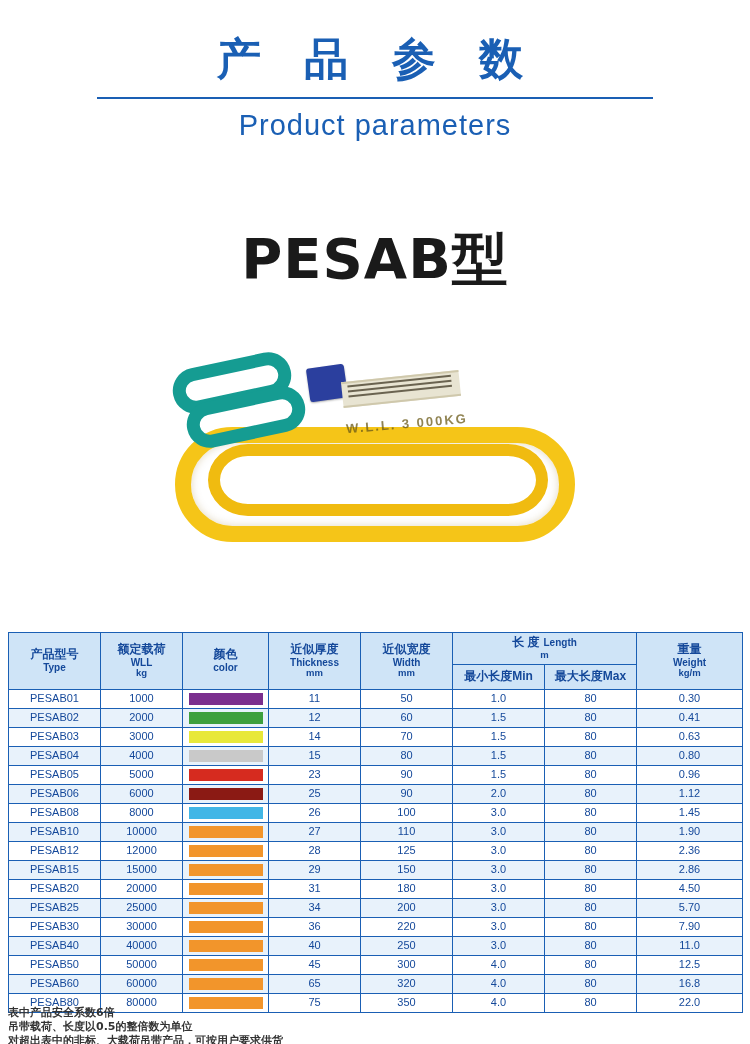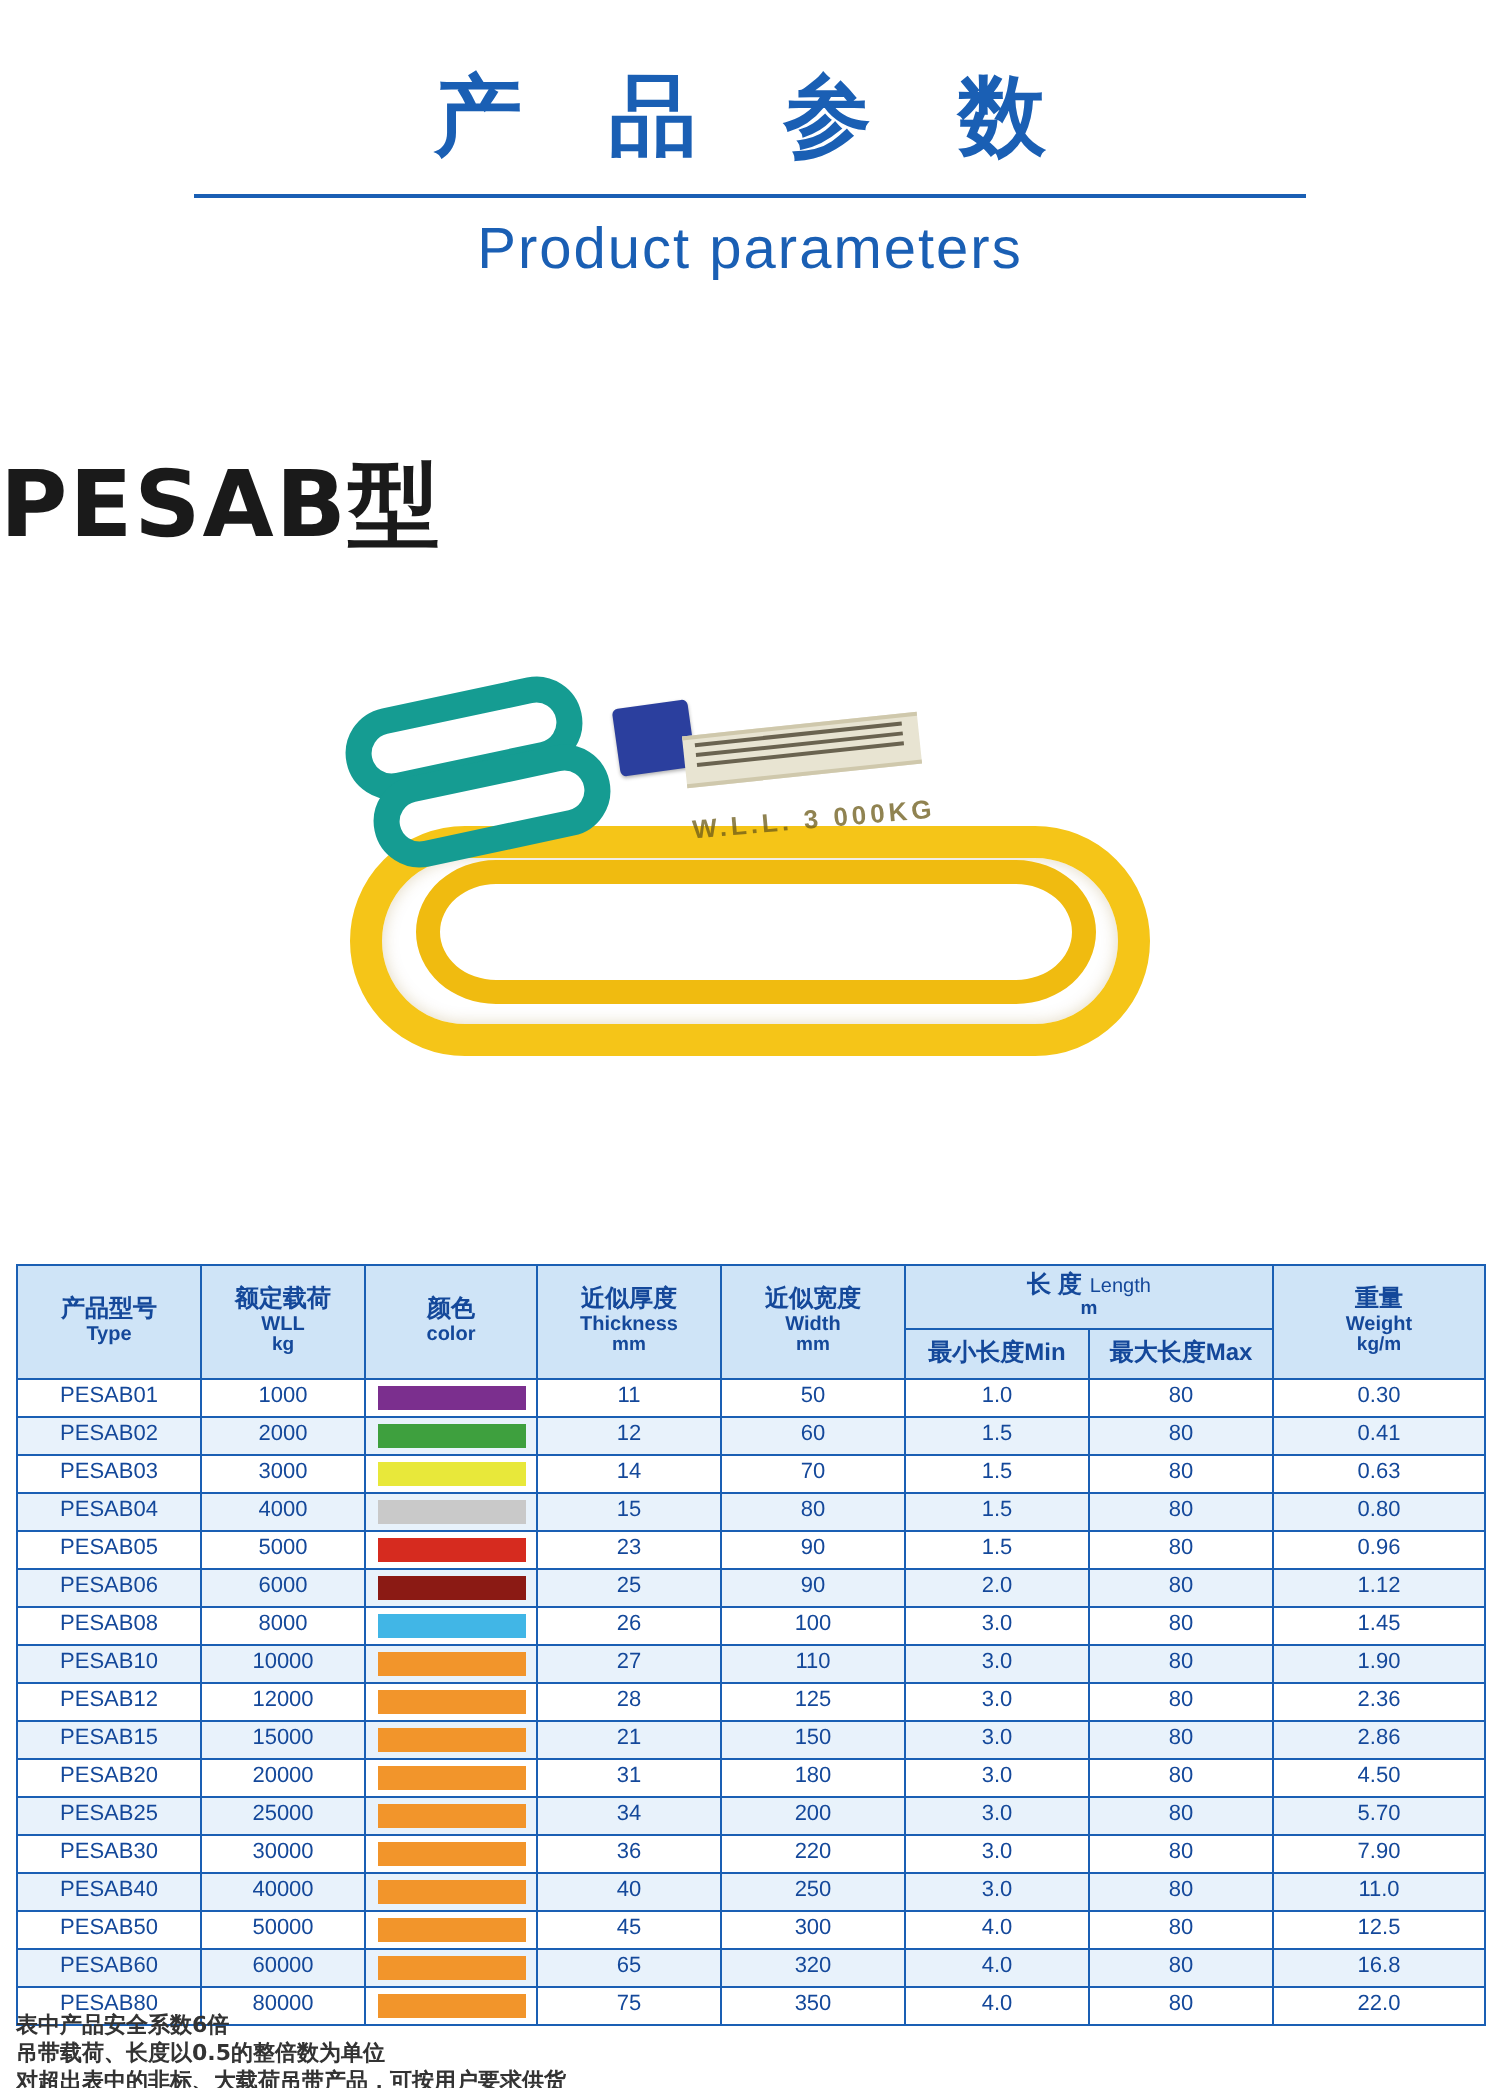--- a/index.html
+++ b/index.html
@@ -38,23 +38,23 @@
   .header-en {
     color: #1a5fb4;
     font-size: 29px;
     letter-spacing: 1px;
     margin-top: 10px;
     font-weight: normal;
   }
 
   
   .model-title {
-    text-align: left;
+    text-align: center;
     margin-top: 80px;
-    font-size: 46px;
+    font-size: 56px;
     font-weight: bold;
     color: #1a1a1a;
     letter-spacing: 1px;
     font-family: "DejaVu Sans", "Liberation Sans", sans-serif;
   }
 
   
   .photo-wrap {
     width: 750px;
     height: 230px;
@@ -170,21 +170,21 @@
   }
   thead th {
     background: #cfe4f7;
     font-weight: bold;
     color: #14489a;
     padding: 3px 1px;
   }
   thead th .cn { display: block; font-size: 12px; font-weight: bold; }
   thead th .en { display: block; font-size: 10px; font-weight: bold; }
   thead th .unit { display: block; font-size: 9.5px; font-weight: bold; }
-  thead th.len-top .inline-en { font-size: 10px; font-weight: normal; margin-left: 4px; }
+  thead th.len-top .inline-en { font-size: 10px; font-weight: bold; margin-left: 4px; }
   tbody td { background: #ffffff; font-size: 11px; }
   tbody tr.alt td { background: #e8f2fb; }
   td.color-cell { padding: 0; }
   .swatch {
     width: 74px;
     height: 12px;
     margin: 2px auto;
     display: block;
   }
 
@@ -395,21 +395,21 @@
           <td>3.0</td>
           <td>80</td>
           <td>2.36</td>
         </tr>
         <tr class="alt">
           <td>PESAB15</td>
           <td>15000</td>
           <td class="color-cell">
             <span class="swatch" style="background: rgb(242, 149, 43);"></span>
           </td>
-          <td>21</td>
+          <td>29</td>
           <td>150</td>
           <td>3.0</td>
           <td>80</td>
           <td>2.86</td>
         </tr>
         <tr>
           <td>PESAB20</td>
           <td>20000</td>
           <td class="color-cell">
             <span class="swatch" style="background: rgb(242, 149, 43);"></span>

